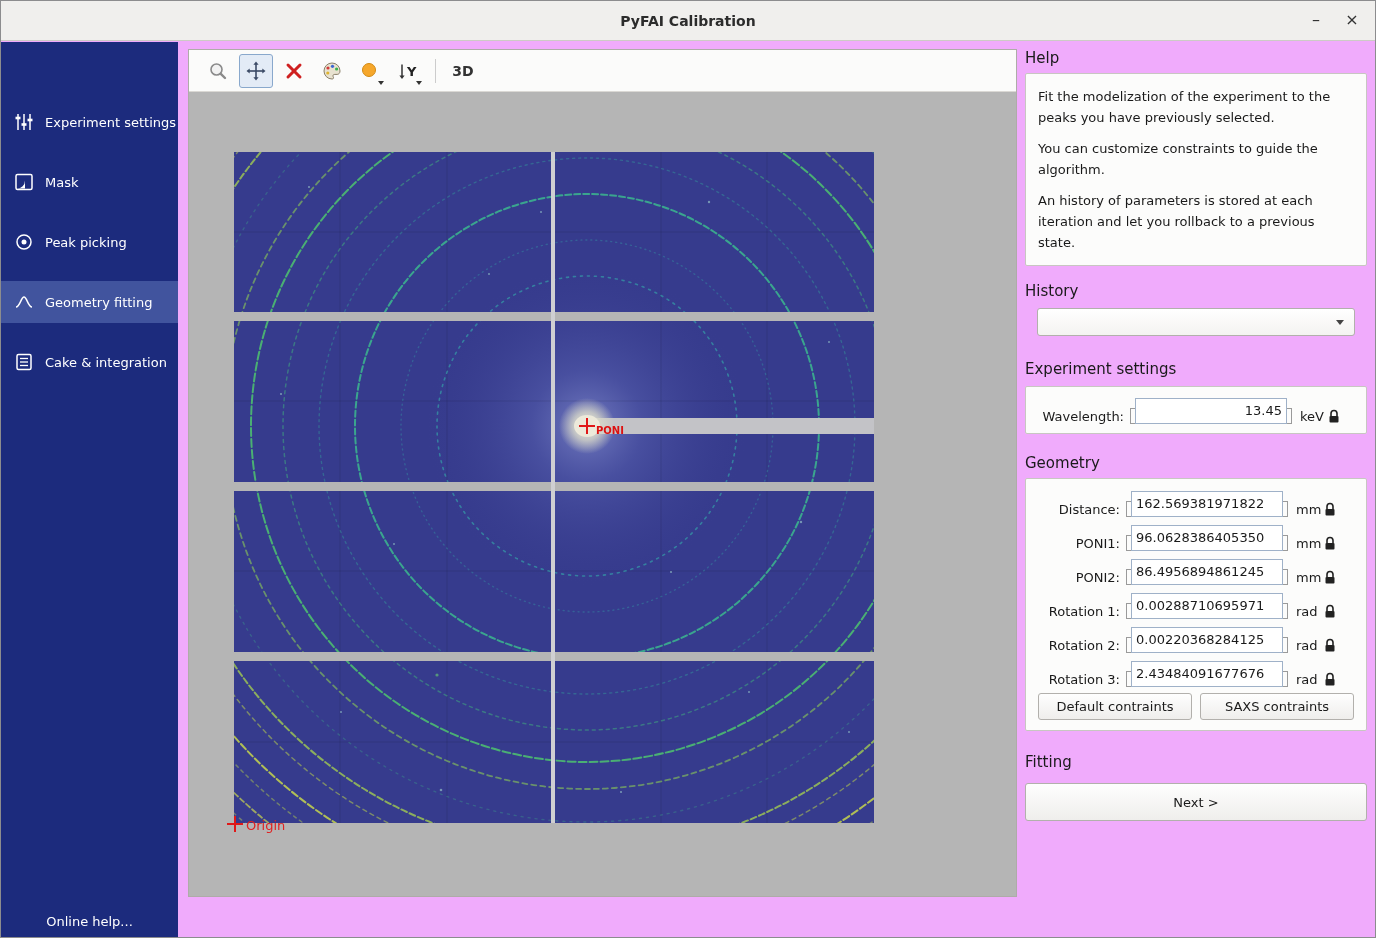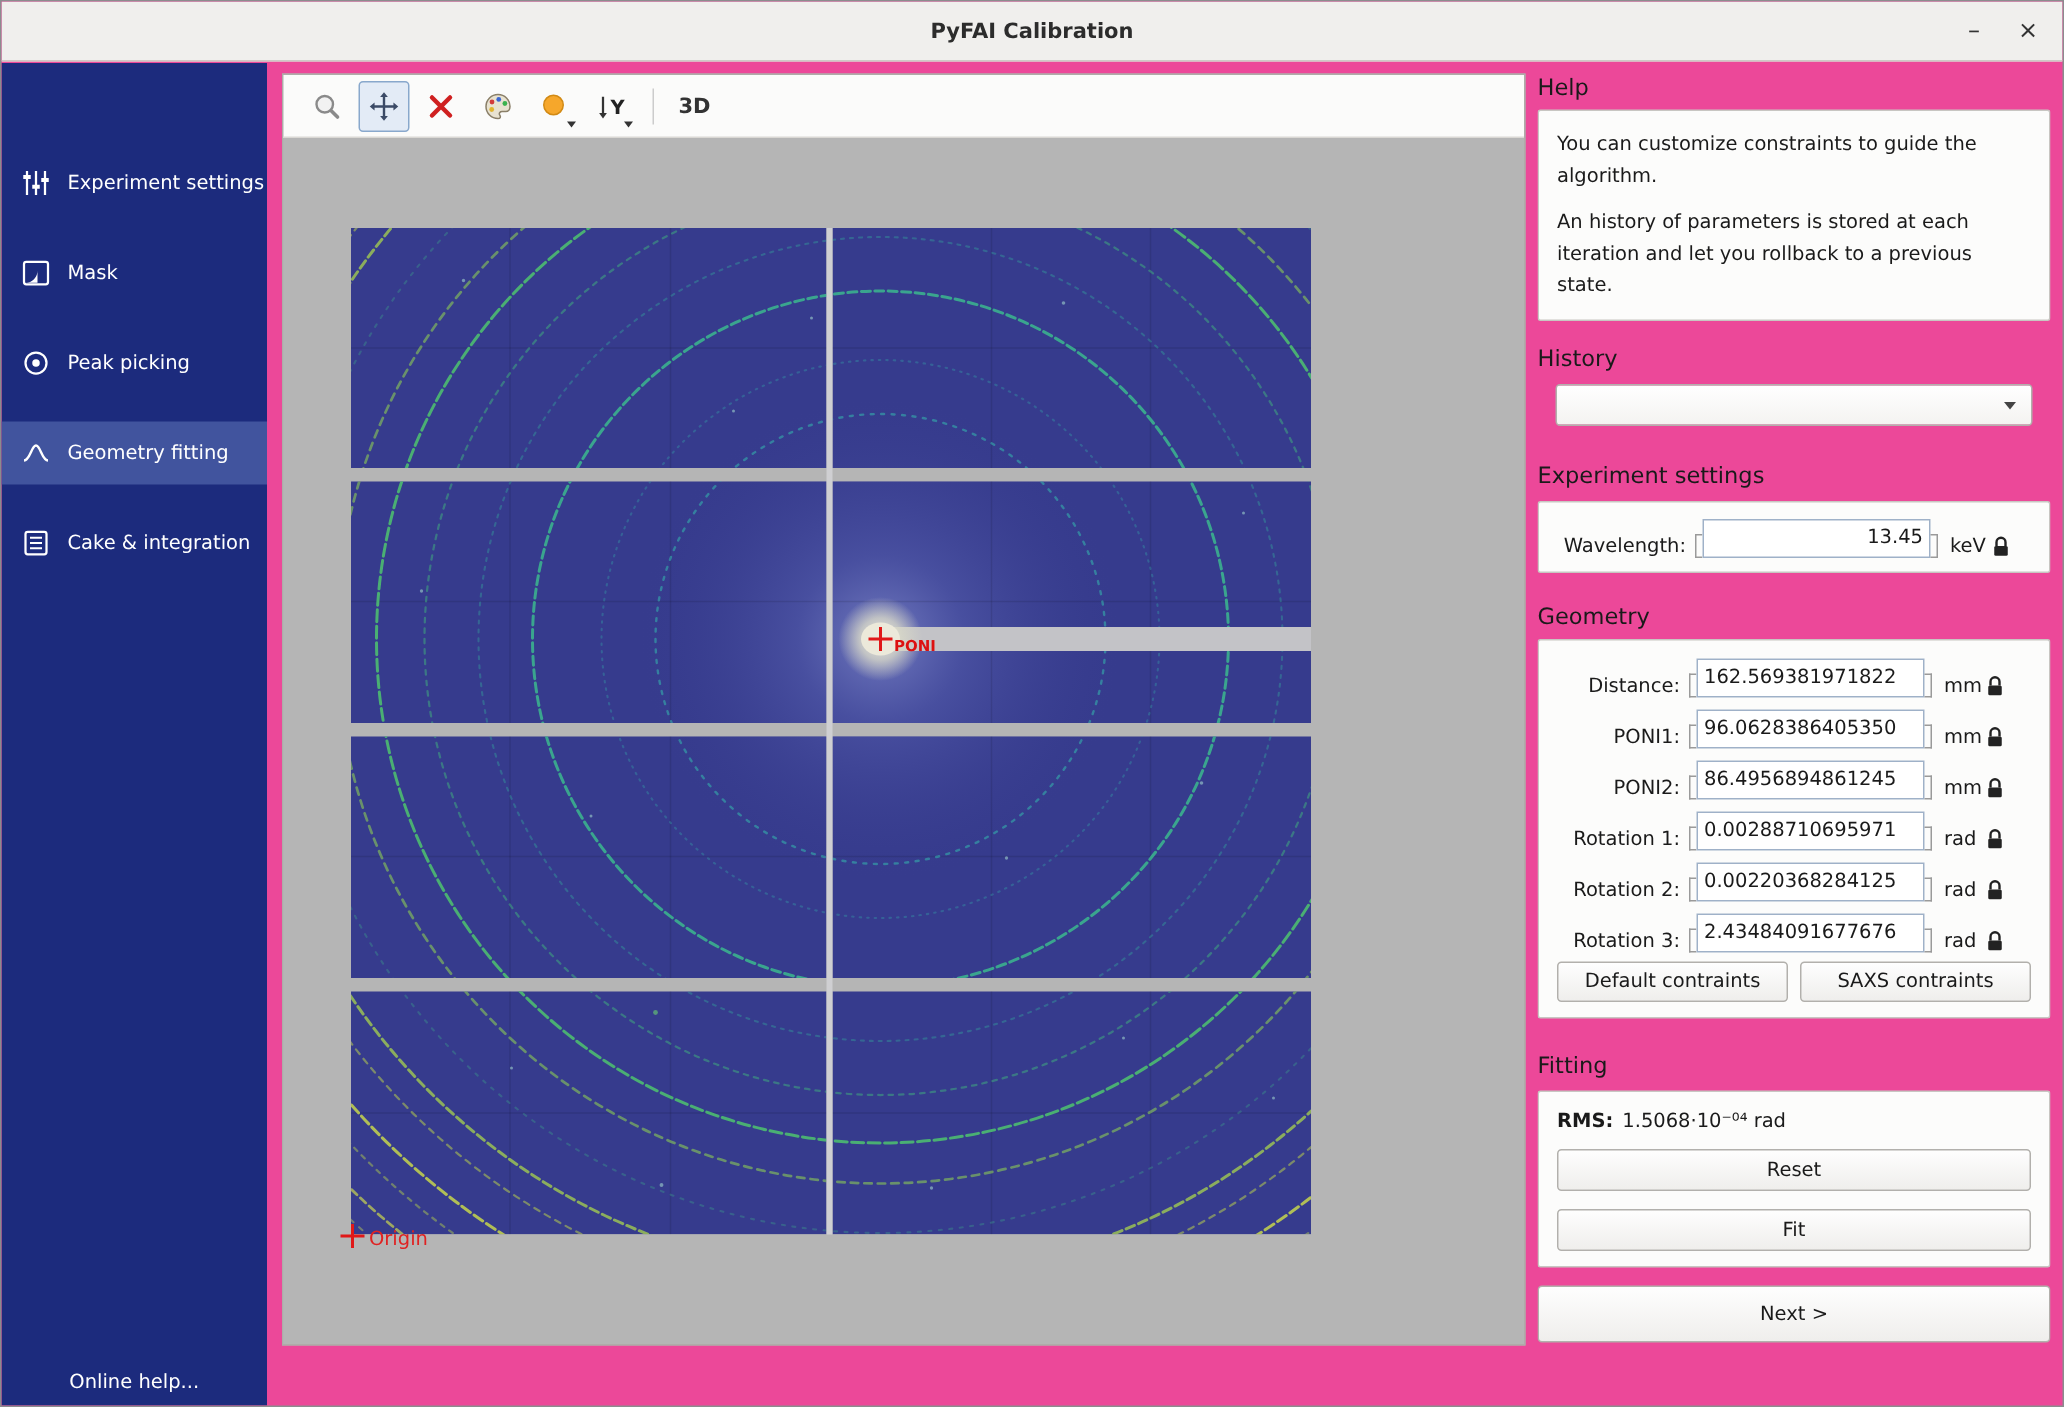--- a/index.html
+++ b/index.html
@@ -1,18 +1,18 @@
 <!DOCTYPE html>
 <html><head>
 <meta charset="utf-8">
 <style>
   * { margin:0; padding:0; box-sizing:border-box; }
   html,body { width:1376px; height:938px; }
   body { font-family:"DejaVu Sans","Liberation Sans",sans-serif; font-size:13px; color:#1a1a1a; background:#555; }
-  .window { position:relative; width:1376px; height:938px; background:#ec4899; border:1px solid #8c8c8e; overflow:hidden; }
+  .window { position:relative; width:1376px; height:938px; background:#f0abfc; border:1px solid #8c8c8e; overflow:hidden; }
 
   
   .titlebar { position:absolute; top:0; left:0; right:0; height:40px; background:#f0efed; border-bottom:1px solid #cdcac6; }
   .title { position:absolute; left:0; right:0; top:0; height:40px; line-height:40px; text-align:center; font-weight:bold; font-size:14px; color:#2c2c2c; }
   .win-btn { position:absolute; top:0; height:40px; line-height:38px; width:30px; text-align:center; color:#333; font-size:16px; cursor:default; }
   .win-btn.minimize { right:44px; }
   .win-btn.close { right:8px; }
 
   
   .sidebar { position:absolute; top:41px; left:0; width:177px; bottom:0; background:#1c2b7d; }
@@ -295,20 +295,21 @@
         </g>
       </svg>
     </div>
   </div>
 
 
   <div class="right-panel">
 
     <div class="section-label">Help</div>
     <div class="group-box help-box">
+      <p>Fit the modelization of the experiment to the peaks you have previously selected.</p>
       <p>You can customize constraints to guide the algorithm.</p>
       <p>An history of parameters is stored at each iteration and let you rollback to a previous state.</p>
     </div>
 
     <div class="section-label lbl-history">History</div>
     <div class="combo">
       <span class="combo-value"></span>
       <span class="combo-arrow"></span>
     </div>
 
@@ -416,25 +417,17 @@
         </span>
       </div>
 
       <div class="constraint-row">
         <div class="btn">Default contraints</div>
         <div class="btn">SAXS contraints</div>
       </div>
     </div>
 
     <div class="section-label lbl-fit">Fitting</div>
-    <div class="group-box fit-box">
-      <div class="rms-line">
-        <span class="rms-label">RMS:</span>
-        <span>1.5068·10⁻⁰⁴ rad</span>
-      </div>
-      <div class="btn btn-reset">Reset</div>
-      <div class="btn btn-fit">Fit</div>
-    </div>
 
     <div class="btn btn-next">Next &gt;</div>
   </div>
 
 </div>
 
 </body></html>

